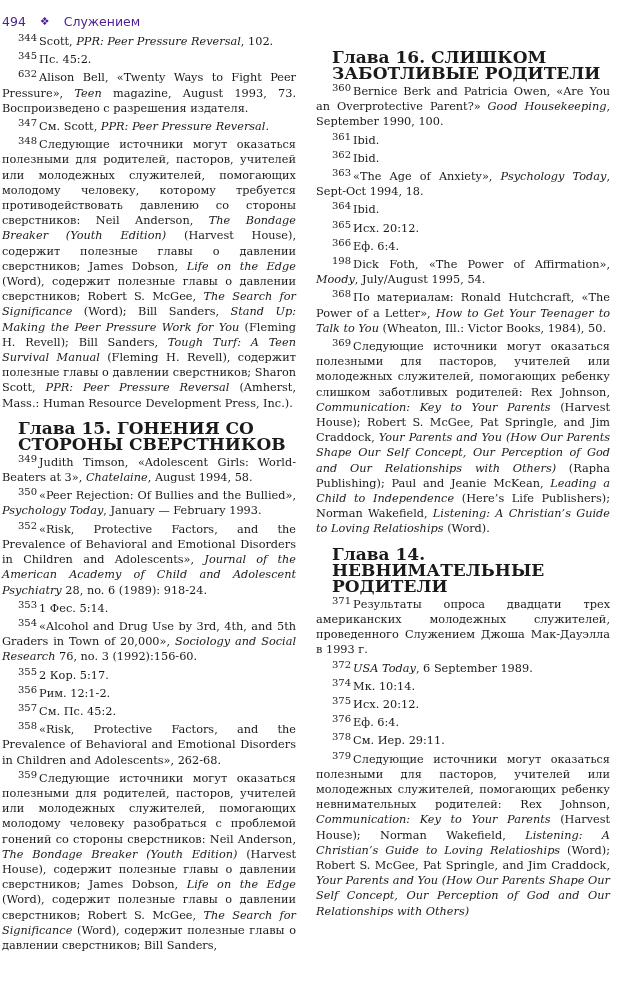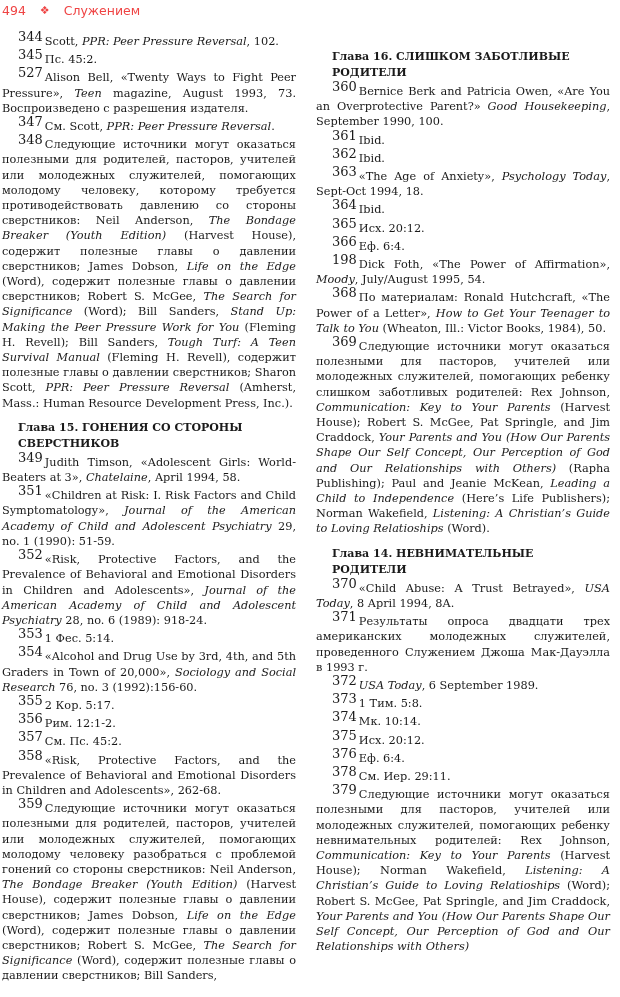--- a/index.html
+++ b/index.html
@@ -1,56 +1,56 @@
 <!DOCTYPE html>
 <html><head>
 <meta charset="utf-8">
 <style>
   html, body { margin: 0; padding: 0; background: #ffffff; }
   body { width: 620px; height: 997px; overflow: hidden; position: relative; color: #1a1a1a; }
   .running-head {
-    position: absolute; left: 2px; top: 0px; height: 20px;
-    font-family: "DejaVu Sans", sans-serif; font-size: 12.5px; color: #ef4444;
+    position: absolute; left: 2px; top: 11px; height: 20px;
+    font-family: "DejaVu Sans", sans-serif; font-size: 12.5px; color: #4c1d95;
     display: flex; align-items: center; gap: 14px;
   }
   .running-head .orn { font-size: 11px; }
   .col {
     position: absolute; top: 34px; width: 294px;
     font-family: "DejaVu Serif", serif; font-size: 11.3px; line-height: 15.2px;
     text-align: justify; hyphens: manual;
   }
   .col.left { left: 2px; }
   .col.right { left: 316px; top: 40px; }
   .note { margin: 0 0 3px 0; text-indent: 16px; }
   .note.cont { text-indent: 0; }
-  .note sup { font-size: 13px; vertical-align: 4px; line-height: 0; margin-right: 2px; }
+  .note sup { font-size: 10px; vertical-align: 4px; line-height: 0; margin-right: 2px; }
   .note i { font-style: italic; }
   .chapter {
-    font-family: "DejaVu Serif", serif; font-weight: bold; font-size: 11px;
+    font-family: "DejaVu Serif", serif; font-weight: bold; font-size: 17px;
     line-height: 16px; text-align: left; margin: 9px 0 3px 16px; text-indent: 0;
   }
 </style>
 </head>
 <body>
 
 <div class="running-head">
   <span>494</span>
   <span class="orn">❖</span>
   <span>Служением</span>
 </div>
 
 <div class="col left" id="col-left">
     <p class="note"><sup>344</sup><span>Scott, </span><i>PPR: Peer Pressure Reversal</i><span>, 102.</span></p>
     <p class="note"><sup>345</sup><span>Пс. 45:2.</span></p>
-    <p class="note"><sup>527</sup><span>Alison Bell, «Twenty Ways to Fight Peer Pressure», </span><i>Teen</i><span> magazine, August 1993, 73. Воспроизведено с разрешения издателя.</span></p>
+    <p class="note"><sup>632</sup><span>Alison Bell, «Twenty Ways to Fight Peer Pressure», </span><i>Teen</i><span> magazine, August 1993, 73. Воспроизведено с разрешения издателя.</span></p>
     <p class="note"><sup>347</sup><span>См. Scott, </span><i>PPR: Peer Pressure Reversal</i><span>.</span></p>
     <p class="note"><sup>348</sup><span>Следующие источники могут оказаться полезными для родителей, пасторов, учителей или молодежных служителей, помогающих молодому человеку, которому требуется противодействовать давлению со стороны сверстников: Neil Anderson, </span><i>The Bondage Breaker (Youth Edition)</i><span> (Harvest House), содержит полезные главы о давлении сверстников; James Dobson, </span><i>Life on the Edge</i><span> (Word), содержит полезные главы о давлении сверстников; Robert S. McGee, </span><i>The Search for Significance</i><span> (Word); Bill Sanders, </span><i>Stand Up: Making the Peer Pressure Work for You</i><span> (Fleming H. Revell); Bill Sanders, </span><i>Tough Turf: A Teen Survival Manual</i><span> (Fleming H. Revell), содержит полезные главы о давлении сверстников; Sharon Scott, </span><i>PPR: Peer Pressure Reversal</i><span> (Amherst, Mass.: Human Resource Development Press, Inc.).</span></p>
     <div class="chapter">Глава 15. ГОНЕНИЯ СО СТОРОНЫ СВЕРСТНИКОВ</div>
-    <p class="note"><sup>349</sup><span>Judith Timson, «Adolescent Girls: World-Beaters at 3», </span><i>Chatelaine</i><span>, April 1994, 58.</span></p>
-    <p class="note"><sup>351</sup><span>«Children at Risk: I. Risk Factors and Child Symptomatology», </span><i>Journal of the American Academy of Child and Adolescent Psychiatry</i><span> 29, no. 1 (1990): 51-59.</span></p>
+    <p class="note"><sup>349</sup><span>Judith Timson, «Adolescent Girls: World-Beaters at 3», </span><i>Chatelaine</i><span>, August 1994, 58.</span></p>
+    <p class="note"><sup>350</sup><span>«Peer Rejection: Of Bullies and the Bullied», </span><i>Psychology Today</i><span>, January — February 1993.</span></p>
     <p class="note"><sup>352</sup><span>«Risk, Protective Factors, and the Prevalence of Behavioral and Emotional Disorders in Children and Adolescents», </span><i>Journal of the American Academy of Child and Adolescent Psychiatry</i><span> 28, no. 6 (1989): 918-24.</span></p>
     <p class="note"><sup>353</sup><span>1 Фес. 5:14.</span></p>
     <p class="note"><sup>354</sup><span>«Alcohol and Drug Use by 3rd, 4th, and 5th Graders in Town of 20,000», </span><i>Sociology and Social Research</i><span> 76, no. 3 (1992):156-60.</span></p>
     <p class="note"><sup>355</sup><span>2 Кор. 5:17.</span></p>
     <p class="note"><sup>356</sup><span>Рим. 12:1-2.</span></p>
     <p class="note"><sup>357</sup><span>См. Пс. 45:2.</span></p>
     <p class="note"><sup>358</sup><span>«Risk, Protective Factors, and the Prevalence of Behavioral and Emotional Disorders in Children and Adolescents», 262-68.</span></p>
     <p class="note"><sup>359</sup><span>Следующие источники могут оказаться полезными для родителей, пасторов, учителей или молодежных служителей, помогающих молодому человеку разобраться с проблемой гонений со стороны сверстников: Neil Anderson, </span><i>The Bondage Breaker (Youth Edition)</i><span> (Harvest House), содержит полезные главы о давлении сверстников; James Dobson, </span><i>Life on the Edge</i><span> (Word), содержит полезные главы о давлении сверстников; Robert S. McGee, </span><i>The Search for Significance</i><span> (Word), содержит полезные главы о давлении сверстников; Bill Sanders, </span></p>
   </div>
 <div class="col right" id="col-right">
@@ -59,22 +59,20 @@
     <p class="note"><sup>361</sup><span>Ibid.</span></p>
     <p class="note"><sup>362</sup><span>Ibid.</span></p>
     <p class="note"><sup>363</sup><span>«The Age of Anxiety», </span><i>Psychology Today</i><span>, Sept-Oct 1994, 18.</span></p>
     <p class="note"><sup>364</sup><span>Ibid.</span></p>
     <p class="note"><sup>365</sup><span>Исх. 20:12.</span></p>
     <p class="note"><sup>366</sup><span>Еф. 6:4.</span></p>
     <p class="note"><sup>198</sup><span>Dick Foth, «The Power of Affirmation», </span><i>Moody</i><span>, July/August 1995, 54.</span></p>
     <p class="note"><sup>368</sup><span>По материалам: Ronald Hutchcraft, «The Power of a Letter», </span><i>How to Get Your Teenager to Talk to You</i><span> (Wheaton, Ill.: Victor Books, 1984), 50.</span></p>
     <p class="note"><sup>369</sup><span>Следующие источники могут оказаться полезными для пасторов, учителей или молодежных служителей, помогающих ребенку слишком заботливых родителей: Rex Johnson, </span><i>Communication: Key to Your Parents</i><span> (Harvest House); Robert S. McGee, Pat Springle, and Jim Craddock, </span><i>Your Parents and You (How Our Parents Shape Our Self Concept, Our Perception of God and Our Relationships with Others)</i><span> (Rapha Publishing); Paul and Jeanie McKean, </span><i>Leading a Child to Independence</i><span> (Here’s Life Publishers); Norman Wakefield, </span><i>Listening: A Christian’s Guide to Loving Relatioships</i><span> (Word).</span></p>
     <div class="chapter">Глава 14. НЕВНИМАТЕЛЬНЫЕ РОДИТЕЛИ</div>
-    <p class="note"><sup>370</sup><span>«Child Abuse: A Trust Betrayed», </span><i>USA Today</i><span>, 8 April 1994, 8A.</span></p>
     <p class="note"><sup>371</sup><span>Результаты опроса двадцати трех американских молодежных служителей, проведенного Служением Джоша Мак-Дауэлла в 1993 г.</span></p>
     <p class="note"><sup>372</sup><i>USA Today</i><span>, 6 September 1989.</span></p>
-    <p class="note"><sup>373</sup><span>1 Тим. 5:8.</span></p>
     <p class="note"><sup>374</sup><span>Мк. 10:14.</span></p>
     <p class="note"><sup>375</sup><span>Исх. 20:12.</span></p>
     <p class="note"><sup>376</sup><span>Еф. 6:4.</span></p>
     <p class="note"><sup>378</sup><span>См. Иер. 29:11.</span></p>
     <p class="note"><sup>379</sup><span>Следующие источники могут оказаться полезными для пасторов, учителей или молодежных служителей, помогающих ребенку невнимательных родителей: Rex Johnson, </span><i>Communication: Key to Your Parents</i><span> (Harvest House); Norman Wakefield, </span><i>Listening: A Christian’s Guide to Loving Relatioships</i><span> (Word); Robert S. McGee, Pat Springle, and Jim Craddock, </span><i>Your Parents and You (How Our Parents Shape Our Self Concept, Our Perception of God and Our Relationships with Others)</i></p>
   </div>
 
 </body></html>

